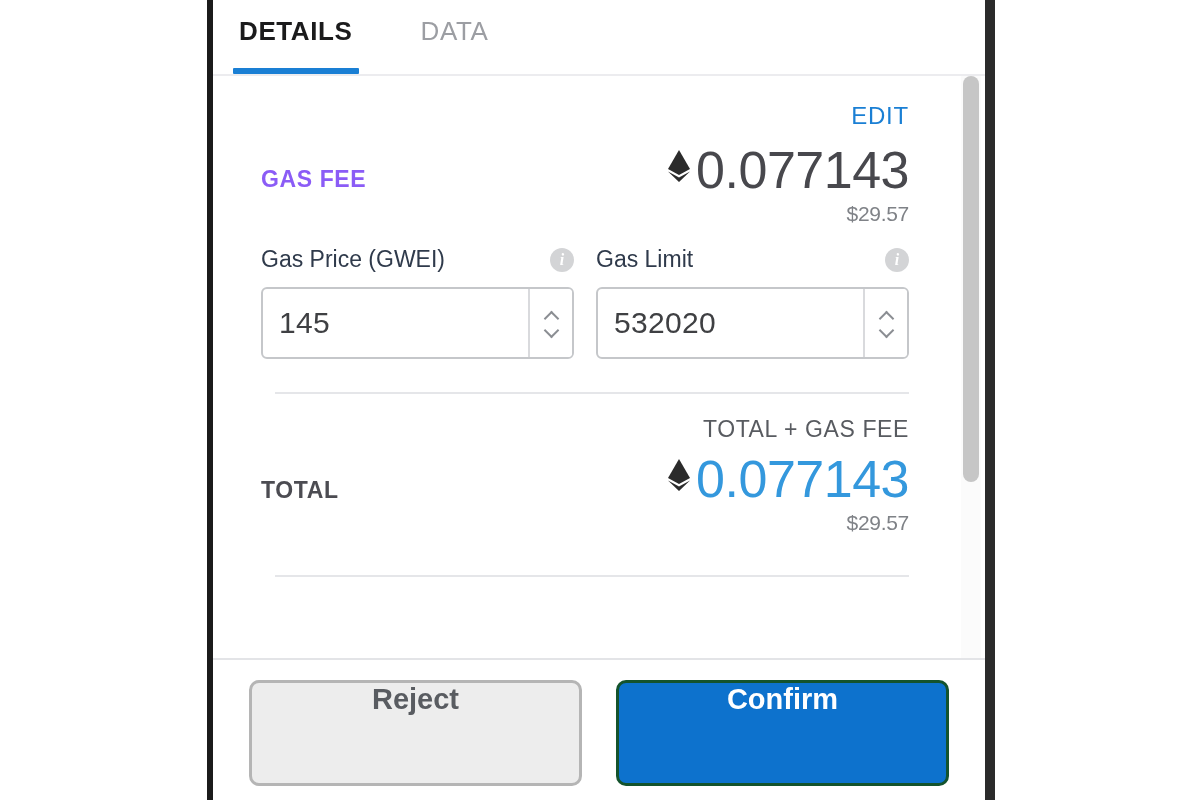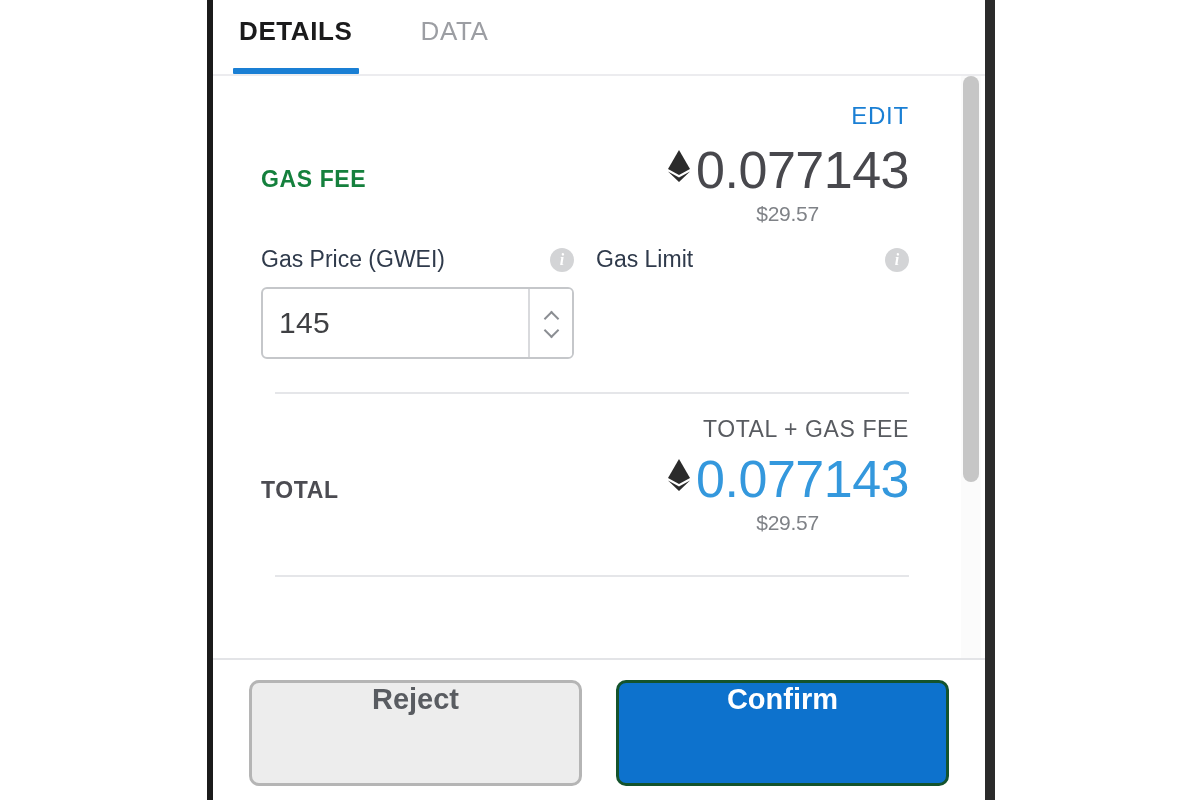--- a/index.html
+++ b/index.html
@@ -101,26 +101,26 @@
   .fee-row {
     display: flex;
     align-items: flex-start;
     justify-content: space-between;
     margin-top: 14px;
     padding-right: 36px;
   }
   .fee-label {
     font-size: 23px;
     font-weight: 700;
-    color: #15803d;
+    color: #8b5cf6;
     letter-spacing: 0.6px;
     padding-top: 22px;
   }
   .fee-values {
-    text-align: center;
+    text-align: right;
   }
   .eth-line {
     display: flex;
     align-items: center;
     justify-content: flex-end;
     line-height: 1;
   }
   .eth-icon {
     display: inline-block;
     width: 26px;
@@ -366,20 +366,27 @@
               <span class="chev up"></span>
               <span class="chev down"></span>
             </div>
           </div>
         </div>
 
         <div class="field">
           <div class="field-head">
             <span class="field-label">Gas Limit</span>
             <span class="info-icon">i</span>
+          </div>
+          <div class="number-input">
+            <div class="value">532020</div>
+            <div class="spinner">
+              <span class="chev up"></span>
+              <span class="chev down"></span>
+            </div>
           </div>
         </div>
 
       </div>
 
       <div class="divider"></div>
 
       <div class="total-block">
         <div class="total-caption">TOTAL + GAS FEE</div>
         <div class="total-row">

